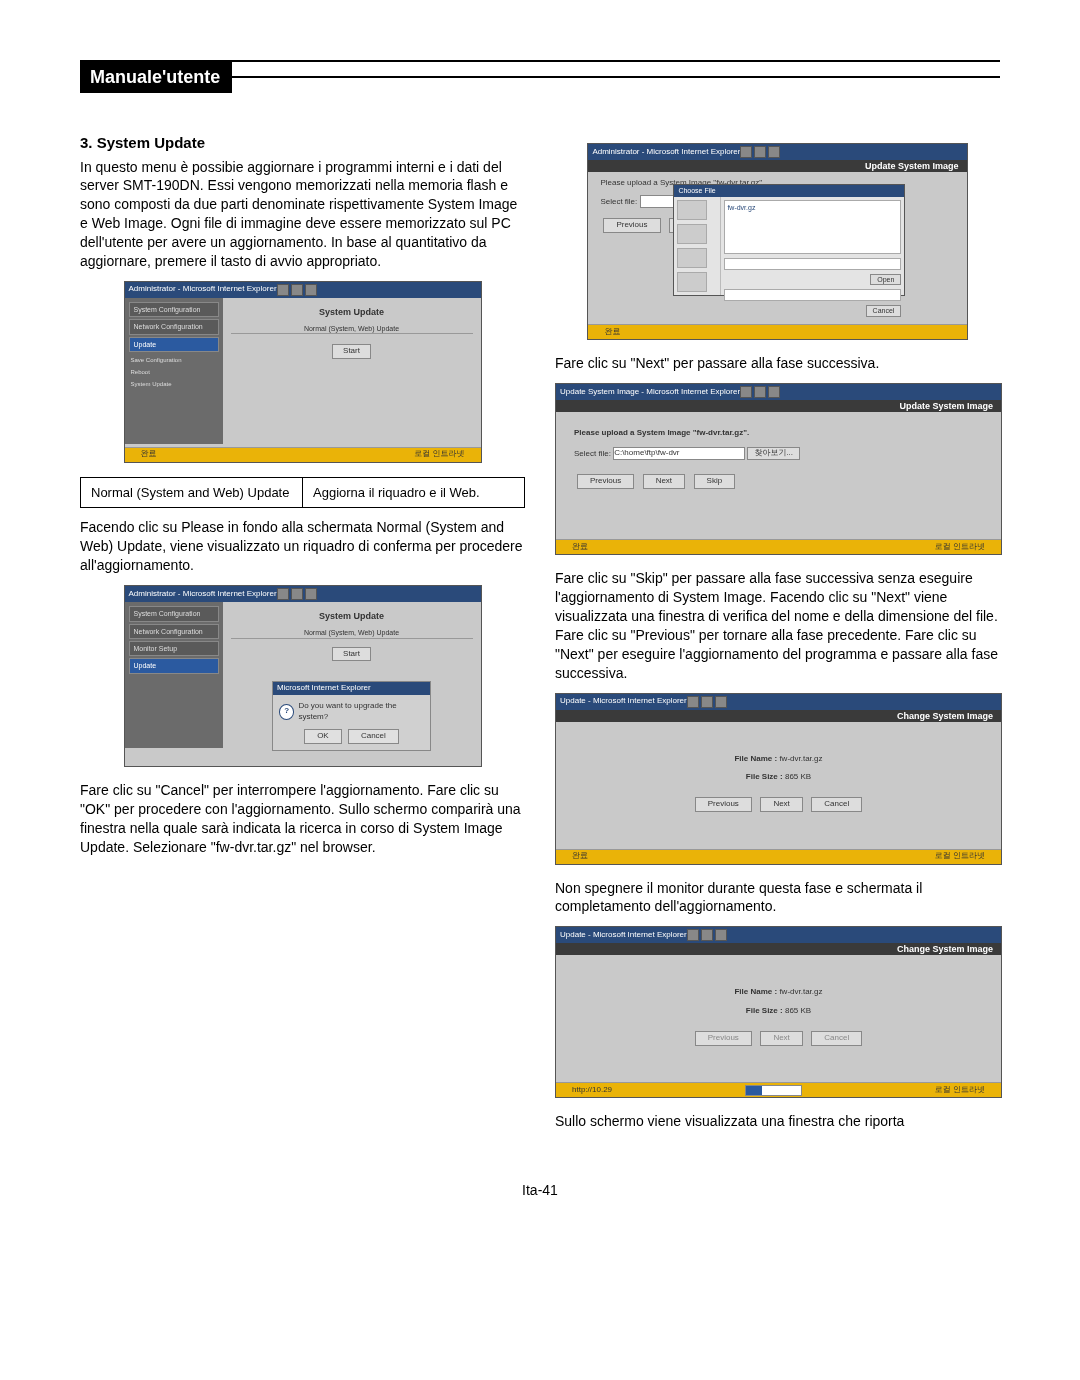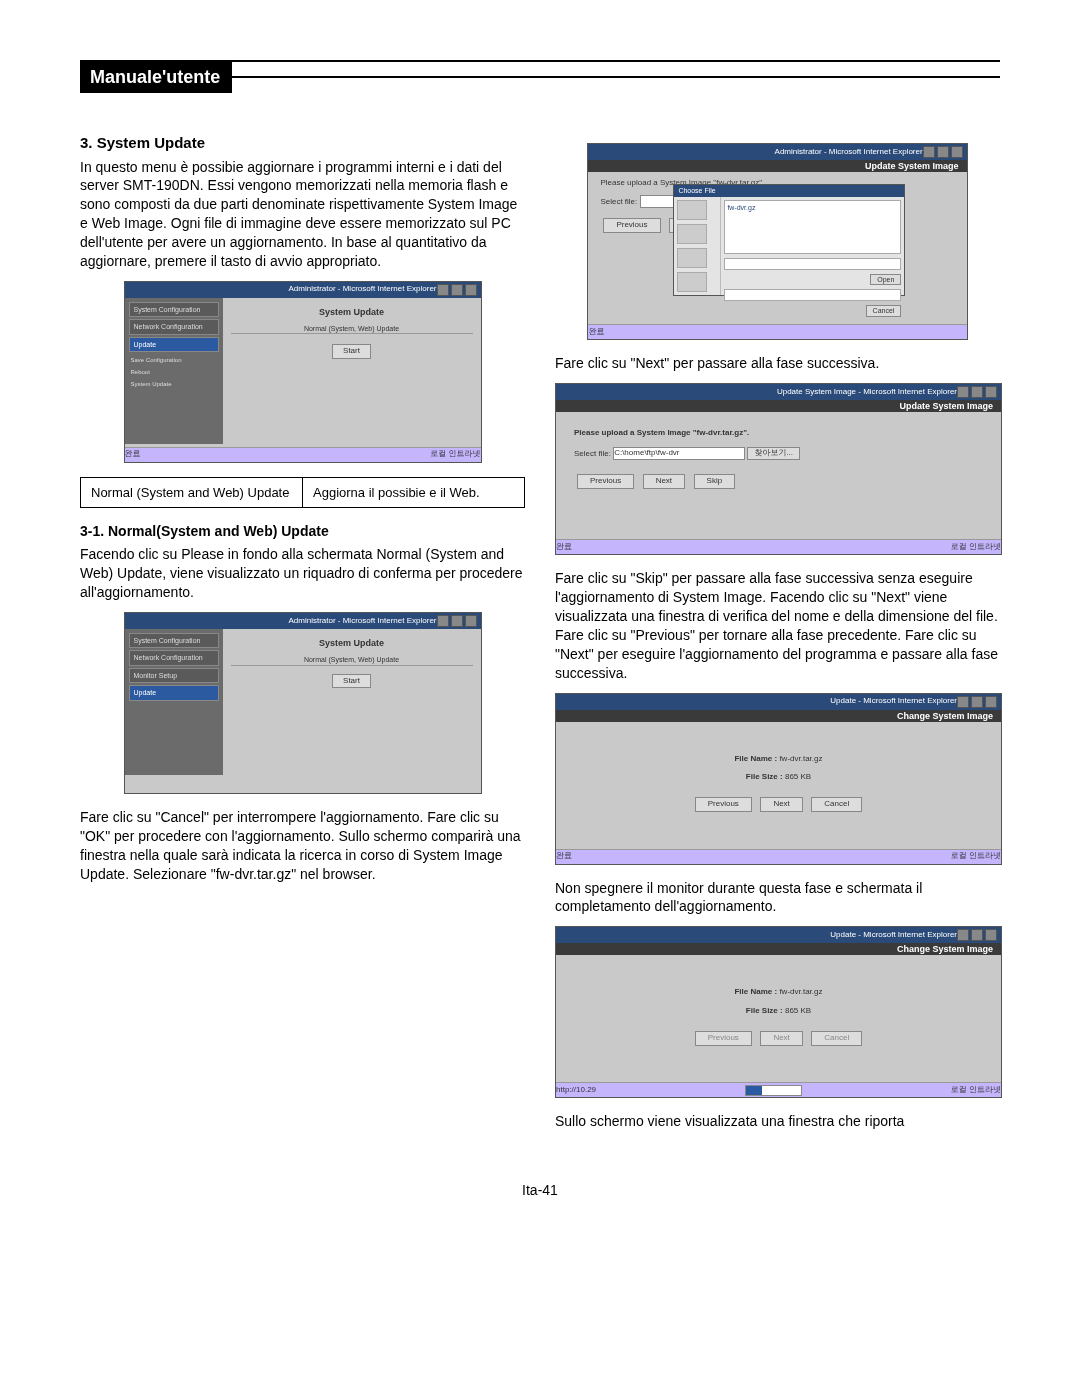--- a/index.html
+++ b/index.html
@@ -66,21 +66,21 @@
     color: #333;
     position: relative;
     overflow: hidden;
   }
   .sb-titlebar {
     background: #2a4a7a;
     color: #fff;
     padding: 2px 4px;
     font-size: 8px;
     display: flex;
-    justify-content: flex-end;
+    justify-content: flex-start;
     align-items: center;
   }
   .sb-ctrls { display:flex; gap:2px; }
   .sb-ctrl { width:10px; height:10px; background:#888; border:1px solid #555; }
   .sb-banner {
     background: #3a3a3a;
     color: #fff;
     text-align: right;
     padding: 0 8px;
     font-size: 9px;
@@ -128,21 +128,21 @@
   }
   .screenshot-box.first-right { height: 195px; }
   .sb-body.column { flex-direction:column; padding:12px 18px; }
   .fi-row { font-size:8px; margin:4px 0; }
   .fi-input { display:inline-block; border:1px solid #888; background:#fff; width:100px; height:11px; vertical-align:middle; }
   .fi-btn { display:inline-block; border:1px solid #888; background:#ddd; padding:0 6px; font-size:8px; vertical-align:middle; }
   .btnrow { margin-top:10px; }
   .btnrow.center { text-align:left; }
   .graybtn { display:inline-block; border:1px solid #888; background:#ddd; padding:1px 12px; font-size:8px; margin:0 3px; }
   .graybtn.dis { color:#888; }
-  .statusbar { position:absolute; bottom:0; left:0; right:0; height:14px; background:#c4b5fd; border-top:1px solid #999; font-size:8px; padding:0 0; display:flex; justify-content:space-between; align-items:center; }
+  .statusbar { position:absolute; bottom:0; left:0; right:0; height:14px; background:#eab308; border-top:1px solid #999; font-size:8px; padding:0 16px; display:flex; justify-content:space-between; align-items:center; }
 
   
   table.infotable {
     border-collapse: collapse;
     width: 100%;
     font-size: 13px;
     margin: 6px 0 10px 0;
     border-radius: 11px;
   }
   table.infotable td {
@@ -214,26 +214,25 @@
         <div class="statusbar">
             <span>완료</span>
             <span>로컬 인트라넷</span>
           </div>
       </div>
 
       <table class="infotable">
         <tbody>
             <tr>
           <td>Normal (System and Web) Update</td>
-          <td>Aggiorna il possibie e il Web.</td>
+          <td>Aggiorna il riquadro e il Web.</td>
         </tr>
       </tbody>
         </table>
 
-      <h3 class="sub-title">3-1. Normal(System and Web) Update</h3>
       <p>Facendo clic su Please in fondo alla schermata Normal (System and Web) Update, viene visualizzato un riquadro di conferma per procedere all'aggiornamento.</p>
 
       <div class="screenshot-box" style="width:80%; margin-left:auto; margin-right:auto;">
         <div class="sb-titlebar">
           <span>Administrator - Microsoft Internet Explorer</span>
           <span class="sb-ctrls">
               <span class="sb-ctrl"></span>
               <span class="sb-ctrl"></span>
               <span class="sb-ctrl"></span>
             </span>
@@ -242,20 +241,31 @@
           <div class="sb-sidebar">
             <div class="sitem">System Configuration</div>
             <div class="sitem">Network Configuration</div>
             <div class="sitem">Monitor Setup</div>
             <div class="sitem sel">Update</div>
           </div>
           <div class="sb-main">
             <div class="heading">System Update</div>
             <div style="border-bottom:1px solid #999; margin:4px 0 8px 0; font-size:7px;">Normal (System, Web) Update</div>
             <span class="smallbtn">Start</span>
+            <div class="dlg-box">
+              <div class="dlg-title">Microsoft Internet Explorer</div>
+              <div style="display:flex; gap:4px; align-items:center;">
+                <span style="display:inline-block;width:14px;height:14px;border-radius:50%;background:#fff;border:1px solid #2a4a7a;color:#2a4a7a;text-align:center;line-height:12px;font-weight:bold;">?</span>
+                <span>Do you want to upgrade the system?</span>
+              </div>
+              <div class="dlg-row">
+                <span class="dlg-btn">OK</span>
+                <span class="dlg-btn">Cancel</span>
+              </div>
+            </div>
           </div>
         </div>
       </div>
 
       <p>Fare clic su "Cancel" per interrompere l'aggiornamento. Fare clic su "OK" per procedere con l'aggiornamento. Sullo schermo comparirà una finestra nella quale sarà indicata la ricerca in corso di System Image Update. Selezionare "fw-dvr.tar.gz" nel browser.</p>
     </div>
 
     <div class="col">
 
       <div class="screenshot-box first-right" style="width:85%; margin-left:auto; margin-right:auto;">

